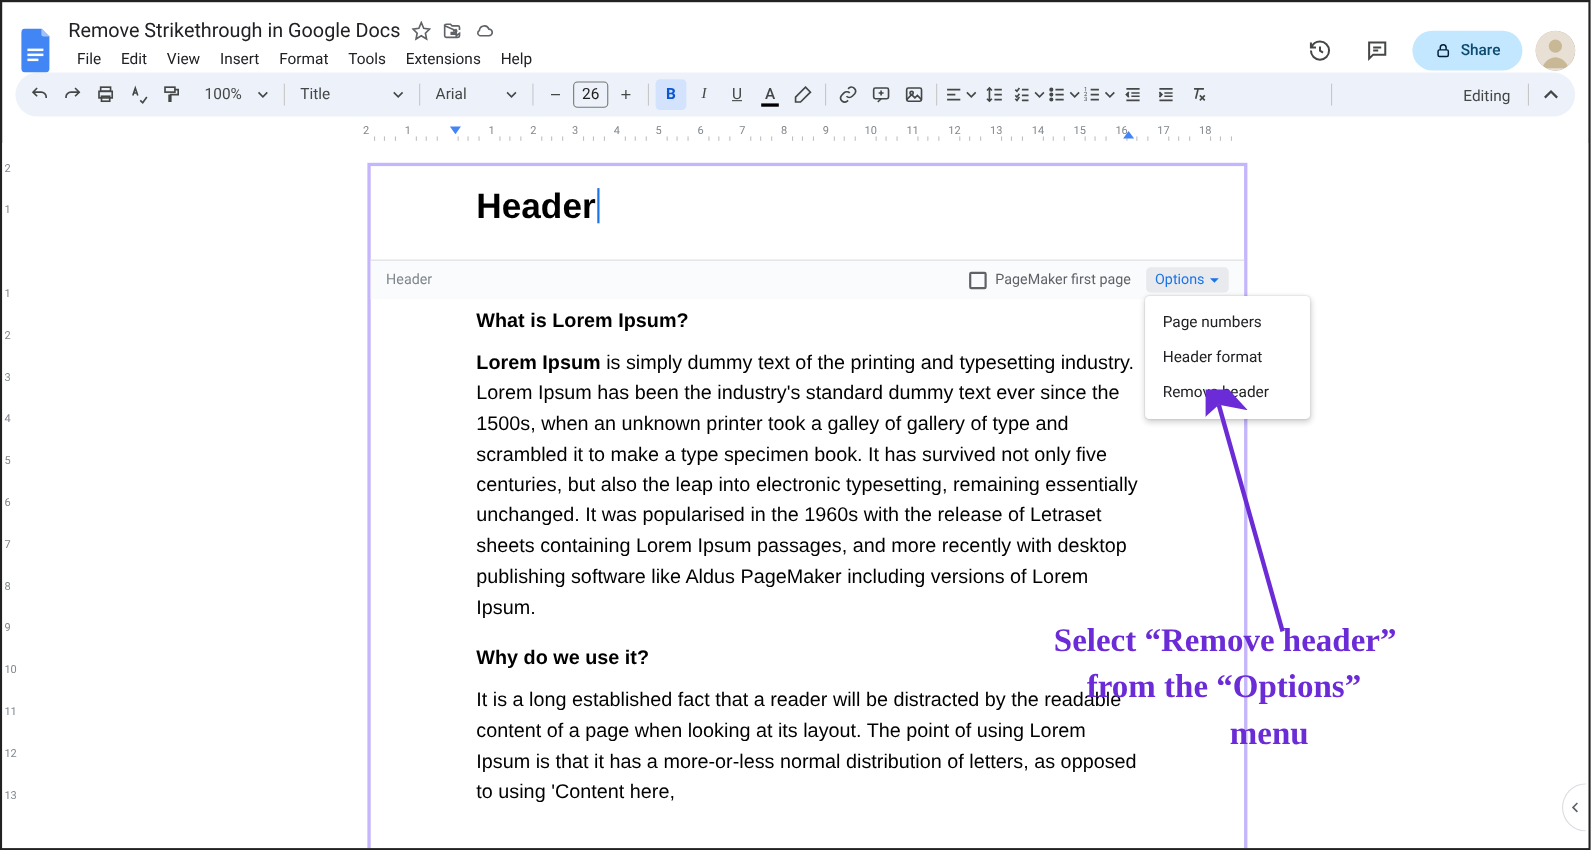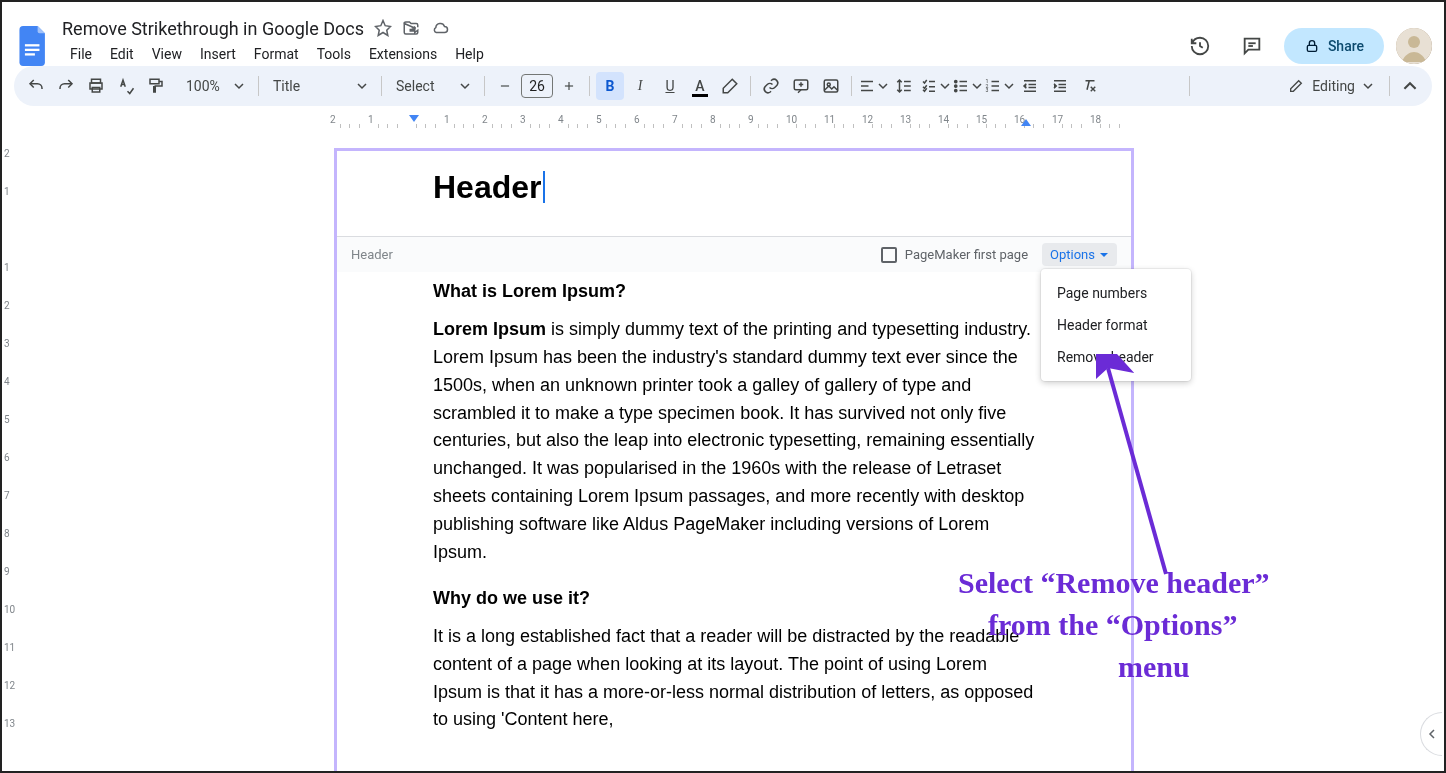--- a/index.html
+++ b/index.html
@@ -28,21 +28,21 @@
 .tb-btn.active { background: #d3e3fd; color: #0b57d0; }
 .tb-sep { width: 1px; height: 20px; background: #c7c7c7; margin: 0 4px; }
 .tb-select { display: flex; align-items: center; gap: 4px; padding: 0 8px; height: 28px; color: #444746; font-size: 14px; cursor: pointer; min-width: 80px; justify-content: space-between; }
 .tb-select.style { min-width: 110px; }
 .tb-select.font { min-width: 90px; }
 .zoom-val { padding: 0 6px; }
 .fsize-box { width: 32px; height: 24px; border: 1px solid #747775; border-radius: 4px; display: flex; align-items: center; justify-content: center; font-size: 14px; color: #1f1f1f; }
 .tb-dd { width:10px; height:10px; display:inline-flex; }
 .text-color-btn { position:relative; }
 .text-color-btn::after { content:''; position:absolute; bottom:3px; left:6px; right:6px; height:3px; background:#000; }
-.editing-btn { display:flex; align-items:center; gap:8px; padding:0 10px; height:28px; margin-left:auto; color:#444746; font-size:14px; cursor:pointer; }
+.editing-btn { display:flex; align-items:center; gap:8px; padding:0 10px; height:28px; margin-left:auto; color:#444746; font-size:14px; cursor:pointer;flex-direction:column; }
 .collapse-btn { width:28px; height:28px; display:flex; align-items:center; justify-content:center; color:#444746; cursor:pointer; }
 
 
 .ruler-h { height: 16px; margin-left: 48px; position: relative; font-size: 10px; color: #80868b; overflow:hidden; }
 .ruler-h .rnum { position:absolute; top:0; }
 .ruler-h .rtick { position:absolute; top:10px; width:1px; height:4px; background:#c0c0c0; }
 
 
 .main { display: flex; position: absolute; top: 128px; bottom: 0; left: 0; right: 0; }
 .ruler-v { width: 20px; background:#fff; font-size:10px; color:#80868b; position:relative; padding-top:18px; border-right:0; }
@@ -190,21 +190,21 @@
       </div>
     <div class="tb-sep"></div>
     <div class="tb-select style">
         <span>Title</span>
         <svg class="tb-dd" viewBox="0 0 10 10">
           <path d="M1 3l4 4 4-4" fill="none" stroke="currentColor" stroke-width="1.5"></path>
         </svg>
       </div>
     <div class="tb-sep"></div>
     <div class="tb-select font">
-        <span>Select</span>
+        <span>Arial</span>
         <svg class="tb-dd" viewBox="0 0 10 10">
           <path d="M1 3l4 4 4-4" fill="none" stroke="currentColor" stroke-width="1.5"></path>
         </svg>
       </div>
     <div class="tb-sep"></div>
     <div class="tb-btn">
         <svg width="14" height="14" viewBox="0 0 24 24" stroke="currentColor" stroke-width="2">
           <line x1="5" y1="12" x2="19" y2="12"></line>
         </svg>
       </div>

